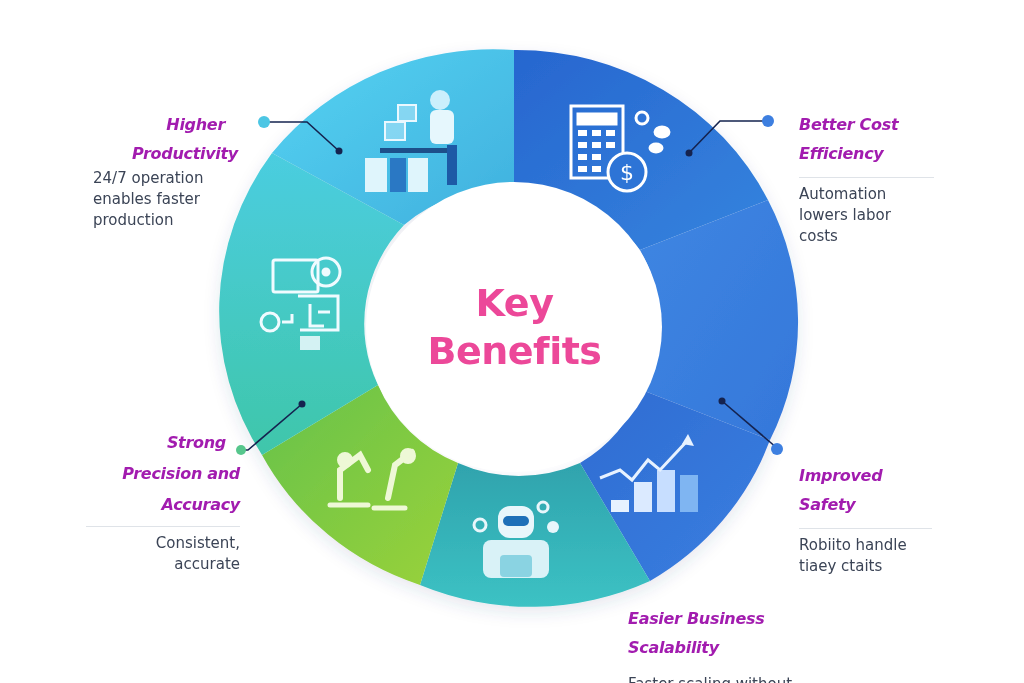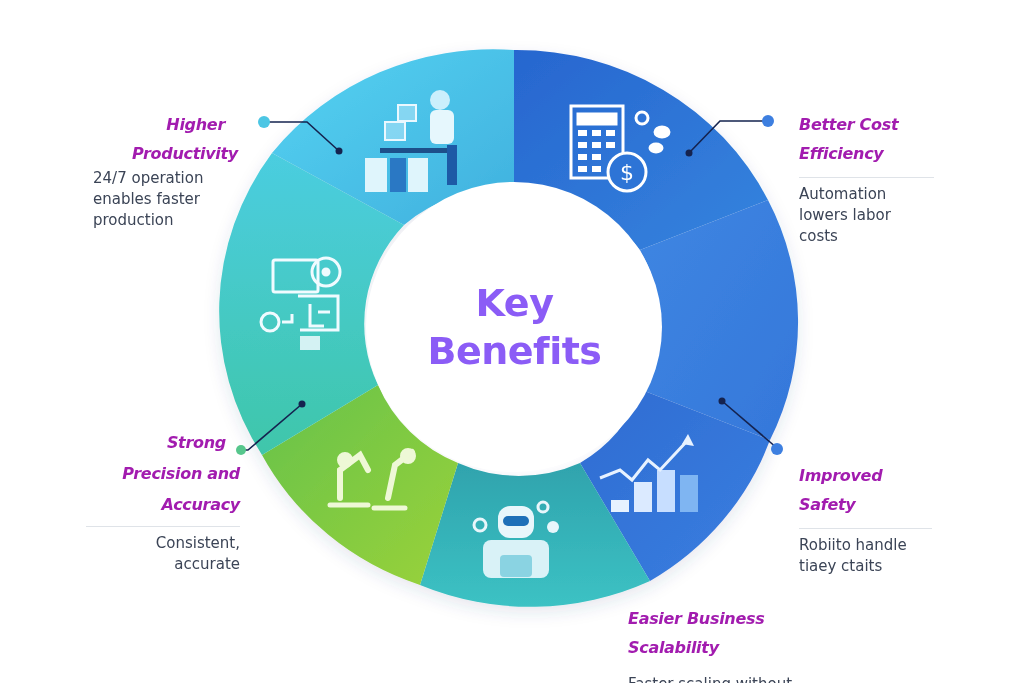--- a/index.html
+++ b/index.html
@@ -17,21 +17,21 @@
       font-style: italic;
     }
     .desc {
       font-size: 15px; line-height: 21px; color: #3b4456;
     }
     .rule { height: 1px; background: #dfe3e8; margin: 9px 0 6px 0; }
     .right-align { text-align: right; }
     .center-title {
       position: absolute; left: 366px; top: 182px; width: 297px; height: 290px;
       display: flex; align-items: center; justify-content: center; flex-direction: column;
-      font-weight: bold; font-size: 38px; line-height: 48px; color: #8b5cf6;
+      font-weight: bold; font-size: 38px; line-height: 48px; color: #ec4899;
       letter-spacing: -0.5px;
     }
   </style>
 </head>
 <body>
 
 <svg id="diagram" width="1024" height="683" viewBox="0 0 1024 683" xmlns="http://www.w3.org/2000/svg">
   <defs>
     <linearGradient id="gProd" x1="0" y1="0" x2="1" y2="1">
       <stop offset="0" stop-color="#56d3f2"></stop>

